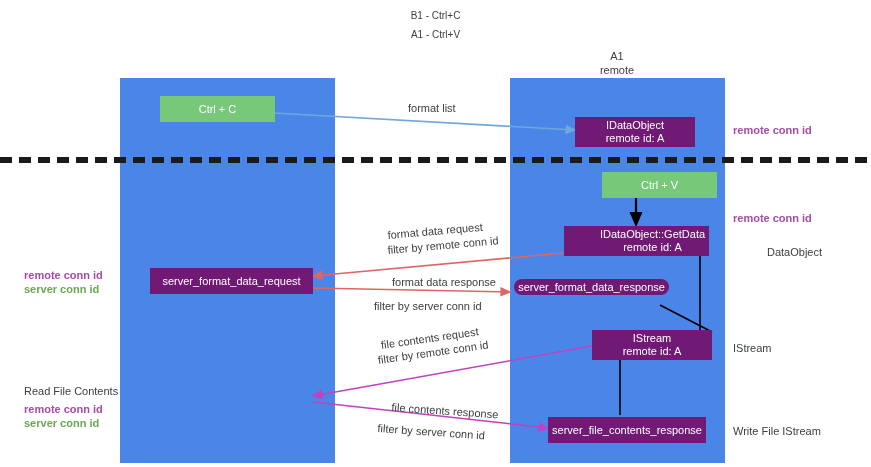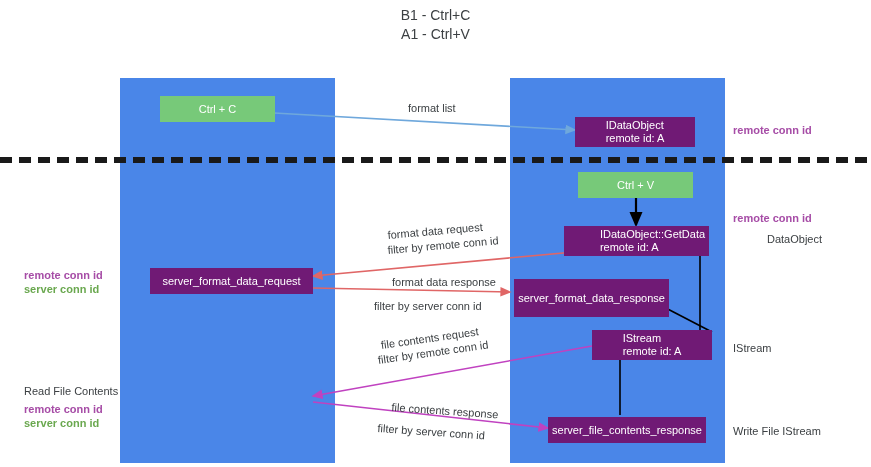--- a/index.html
+++ b/index.html
@@ -19,21 +19,21 @@
     height: 467px;
     background: #ffffff;
   }
   
   .title {
     position: absolute;
     left: 0;
     top: 6px;
     width: 871px;
     text-align: center;
-    font-size: 14px;
+    font-size: 10px;
     color: #3c4043;
     line-height: 19px;
     white-space: pre;
   }
   
   .col-head {
     position: absolute;
     text-align: center;
     font-size: 11px;
     color: #3c4043;
@@ -44,20 +44,21 @@
   .lane {
     position: absolute;
     background: #4a86e8;
   }
   
   .box {
     position: absolute;
     display: flex;
     align-items: center;
     justify-content: center;
+    text-align: center;
     color: #ffffff;
     font-size: 11px;
     line-height: 13px;
     white-space: pre;
     box-sizing: border-box;
   }
   .box.green { background: #77c979; }
   .box.orange { background: #701a75; }
   
   .divider {
@@ -94,20 +95,22 @@
 <body>
 
 <div id="stage">
 
   <div class="title">B1 - Ctrl+C
 A1 - Ctrl+V</div>
 
   <div class="lane" style="left:120px; top:78px; width:215px; height:385px;"></div>
   <div class="lane" style="left:510px; top:78px; width:215px; height:385px;"></div>
 
+  <div class="col-head" style="left:542px; top:49px; width:150px;">A1
+remote</div>
 
   <svg class="overlay">
     <defs>
       <marker id="ah-blue" markerWidth="7" markerHeight="7" refX="6" refY="3" orient="auto">
         <path d="M0,0 L7,3 L0,6 z" fill="#6fa8dc"></path>
       </marker>
       <marker id="ah-red" markerWidth="7" markerHeight="7" refX="6" refY="3" orient="auto">
         <path d="M0,0 L7,3 L0,6 z" fill="#e06666"></path>
       </marker>
       <marker id="ah-mag" markerWidth="7" markerHeight="7" refX="6" refY="3" orient="auto">
@@ -142,26 +145,26 @@
   <div class="divider"></div>
 
   <div class="box green" style="left:160px; top:96px; width:115px; height:26px;">Ctrl + C</div>
 
   <div class="box orange" style="left:150px; top:268px; width:163px; height:26px;">server_format_data_request</div>
 
 
   <div class="box orange" style="left:575px; top:117px; width:120px; height:30px;">IDataObject
 remote id: A</div>
 
-  <div class="box green" style="left:578px; top:172px; width:115px; height:26px;">Ctrl + V</div>
+  <div class="box green" style="left:602px; top:172px; width:115px; height:26px;">Ctrl + V</div>
 
   <div class="box orange" style="left:564px; top:226px; width:145px; height:30px;padding-left:32px;">IDataObject::GetData
 remote id: A</div>
 
-  <div class="box orange" style="left:514px; top:279px; width:155px; height:38px;">server_format_data_response</div>
+  <div class="box orange" style="left:514px; top:279px; width:155px; height:16px;border-radius:13px;">server_format_data_response</div>
 
   <div class="box orange" style="left:592px; top:330px; width:120px; height:30px;">IStream
 remote id: A</div>
 
   <div class="box orange" style="left:548px; top:417px; width:158px; height:26px;">server_file_contents_response</div>
 
   <div class="lbl" style="left:408px; top:101px;">format list</div>
 
   <div class="lbl rot" style="left:387px; top:228px; transform: rotate(-5deg);">format data request</div>
   <div class="lbl rot" style="left:387px; top:243px; transform: rotate(-5deg);"><span>filter by </span><span class="purple">remote conn id</span></div>
@@ -170,21 +173,21 @@
   <div class="lbl" style="left:374px; top:299px;"><span>filter by </span><span class="purple">server conn id</span></div>
 
   <div class="lbl rot" style="left:380px; top:338px; transform: rotate(-8deg);">file contents request</div>
   <div class="lbl rot" style="left:377px; top:353px; transform: rotate(-8deg);"><span>filter by </span><span class="purple">remote conn id</span></div>
 
   <div class="lbl rot" style="left:392px; top:400px; transform: rotate(4deg);">file contents response</div>
   <div class="lbl rot" style="left:378px; top:421px; transform: rotate(4deg);"><span>filter by </span><span class="green-t">server conn id</span></div>
 
   <div class="lbl purple" style="left:733px; top:123px;">remote conn id</div>
   <div class="lbl purple" style="left:733px; top:211px;">remote conn id</div>
-  <div class="lbl" style="left:733px; top:232px;padding-left:34px;">DataObject</div>
+  <div class="lbl" style="left:733px; top:245px;padding-left:34px;">DataObject</div>
   <div class="lbl" style="left:733px; top:341px;">IStream</div>
   <div class="lbl" style="left:733px; top:424px;">Write File IStream</div>
 
   <div class="lbl purple" style="left:24px; top:268px;">remote conn id</div>
   <div class="lbl green-t" style="left:24px; top:282px;">server conn id</div>
 
   <div class="lbl" style="left:24px; top:384px;">Read File Contents</div>
   <div class="lbl purple" style="left:24px; top:402px;">remote conn id</div>
   <div class="lbl green-t" style="left:24px; top:416px;">server conn id</div>
 

